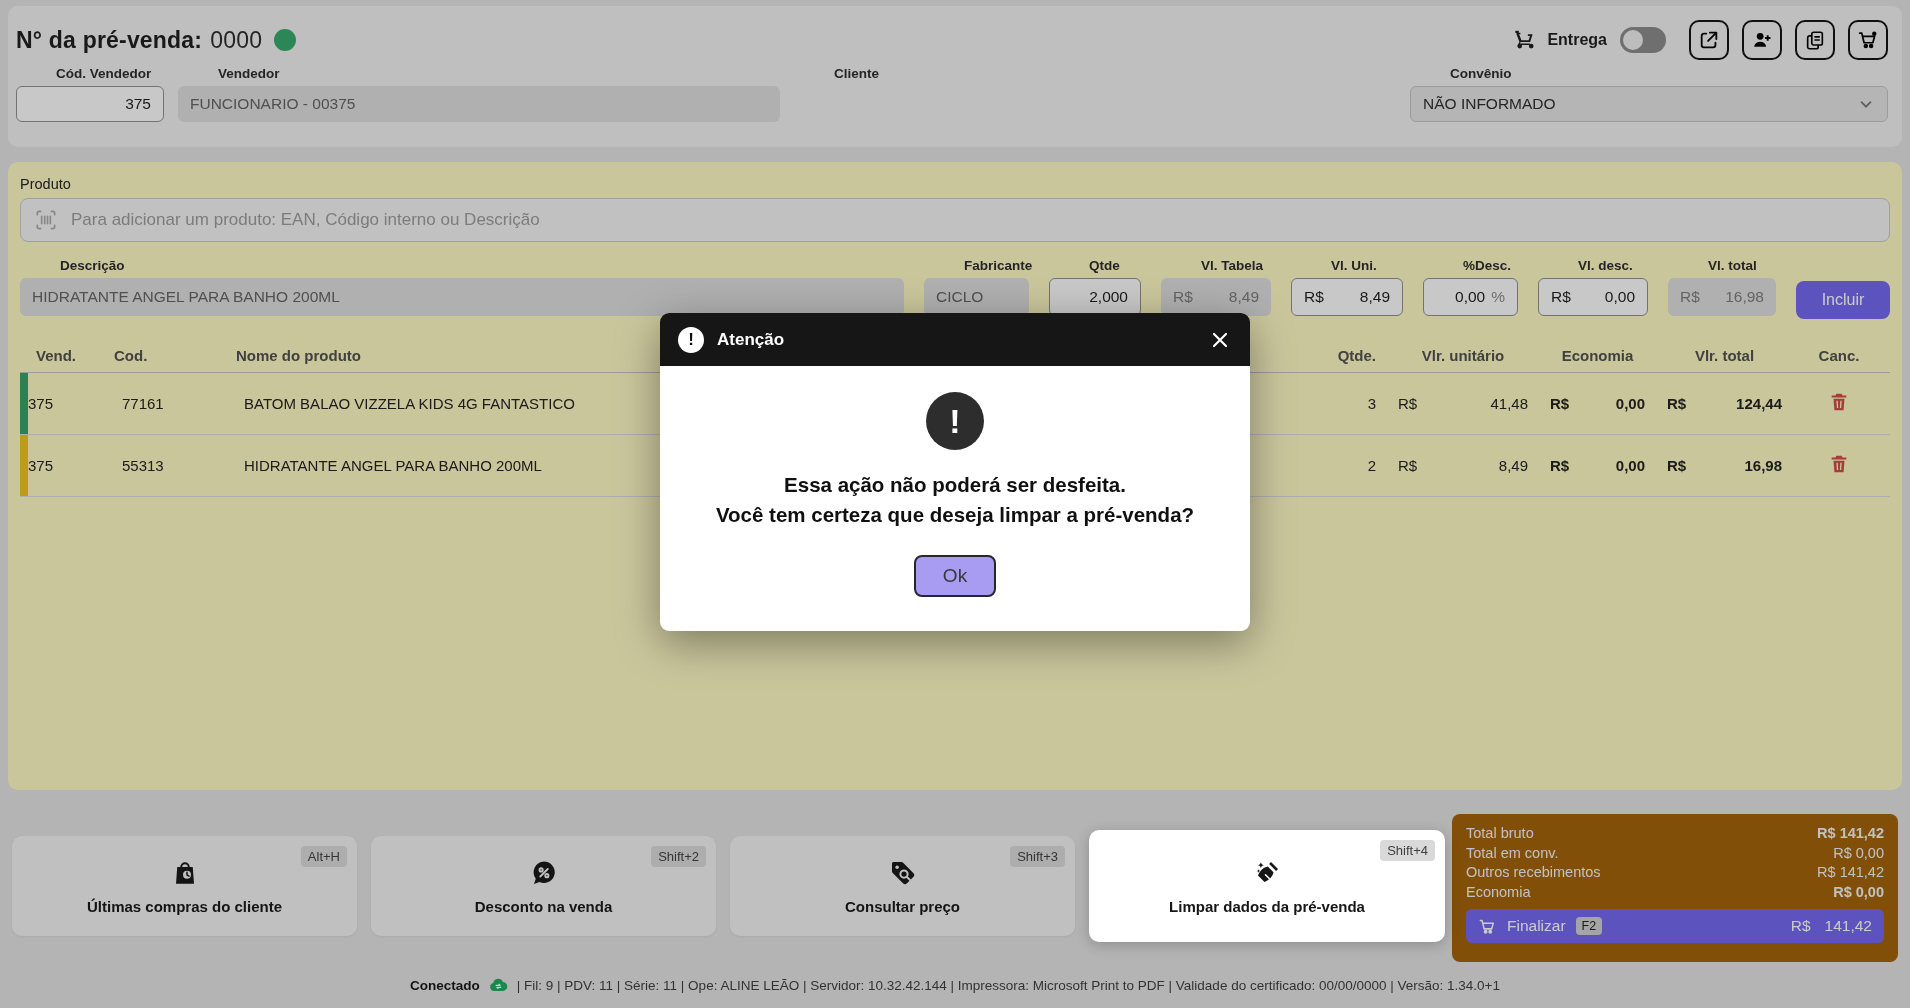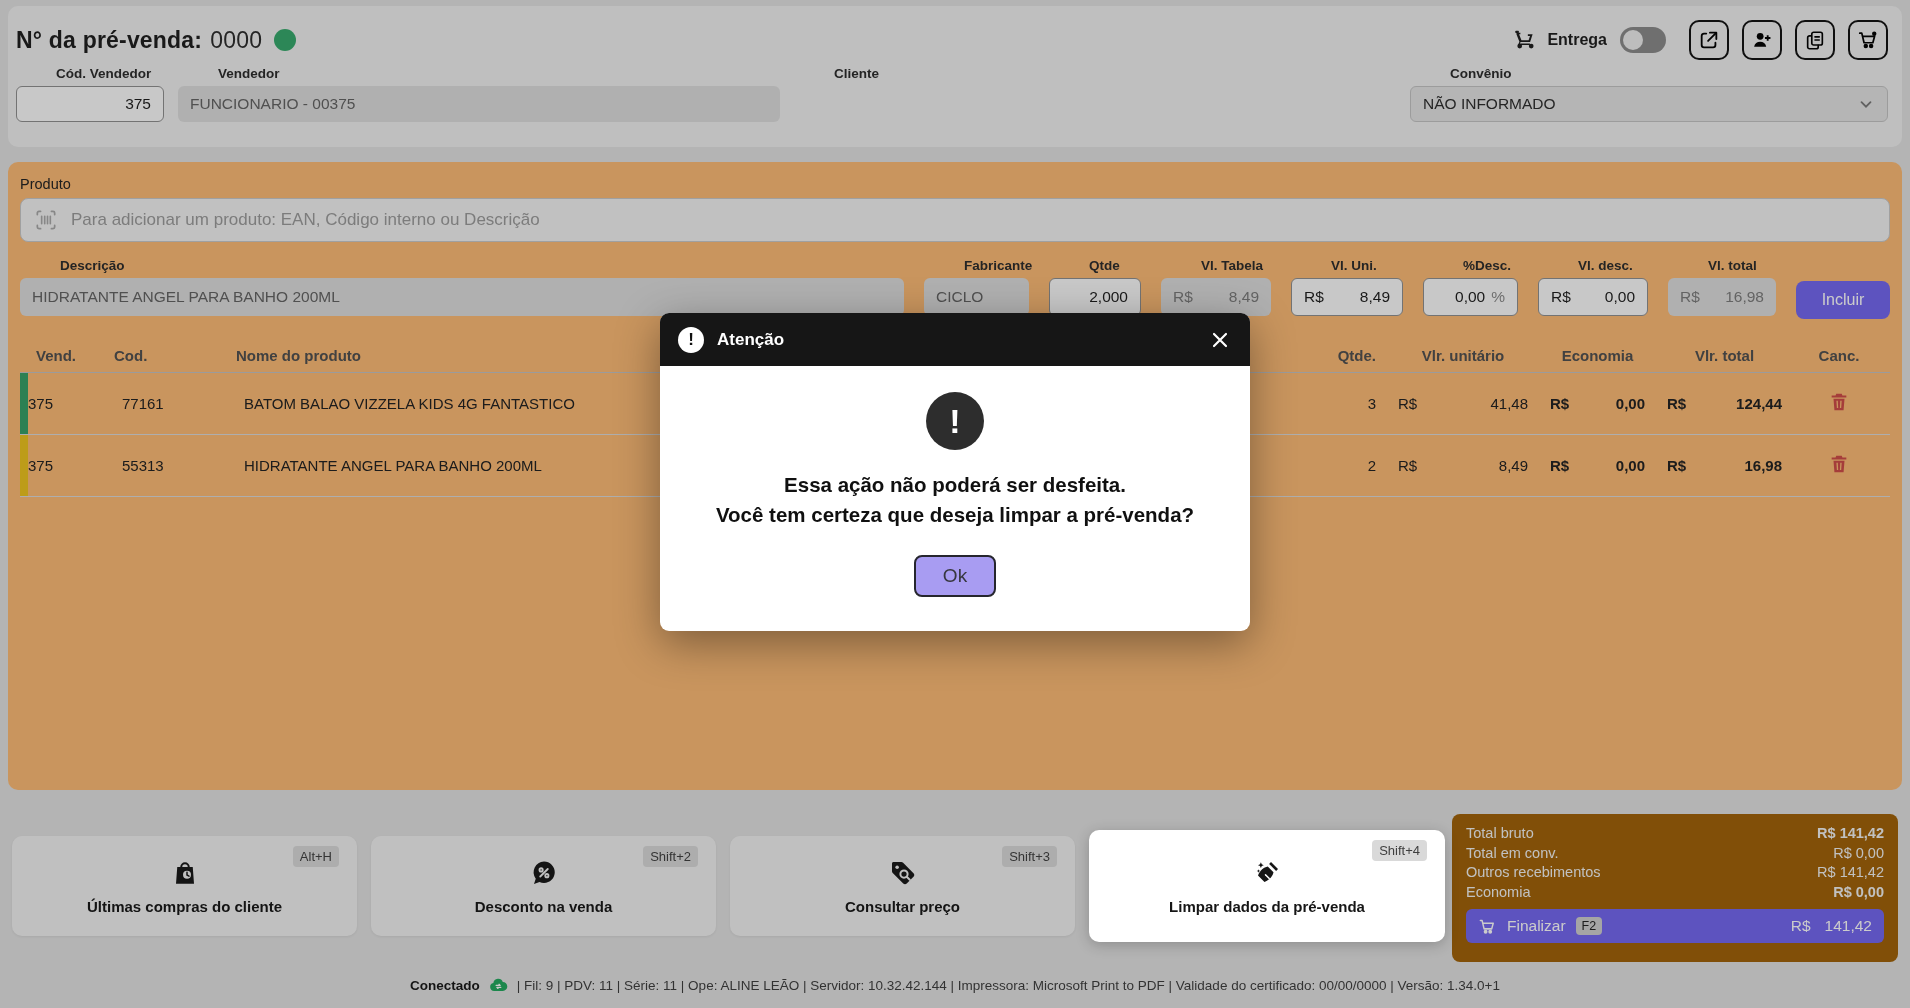--- a/index.html
+++ b/index.html
@@ -35,21 +35,21 @@
   .cli-row .ctrl { flex:1; border-top-right-radius:0; border-bottom-right-radius:0; color:#8f8f8f; }
   .trash-btn { width:40px; height:36px; background:#7367f0; border:none; border-radius:0 6px 6px 0;
     display:flex; align-items:center; justify-content:center; cursor:pointer; }
   .trash-btn svg { width:19px; height:19px; color:#111; }
   .f-conv { width:478px; }
   .select { background:#e3e3e3; border:1px solid #c4c4c4; justify-content:space-between; cursor:pointer; color:#2c2c2c;}
   .select svg { width:18px; height:18px; color:#777; }
 
   
   .card { position:absolute; top:162px; left:8px; right:8px; height:628px;
-    background:#fdba74; border-radius:10px; padding:14px 12px; }
+    background:#fef9c3; border-radius:10px; padding:14px 12px; }
   .produto-label { font-size:14.5px; color:#222; margin-bottom:6px; }
   .search-box { height:44px; border:1px solid #c9c9c9; border-radius:8px; background:#f2f2f2;
     display:flex; align-items:center; gap:12px; padding:0 12px; }
   .search-box svg { width:26px; height:26px; color:#a9a9a9; flex:none; }
   .search-box input { border:none; outline:none; background:transparent; flex:1; font-size:17px; color:#3c3c3c; }
   .search-box input::placeholder { color:#9b9b9b; }
 
   .desc-row { display:flex; gap:20px; margin-top:16px; }
   .desc-row .field { flex:none; }
   .fd-desc { flex:1 1 auto !important; }
@@ -79,21 +79,21 @@
   .row-trash svg { width:22px; height:22px; color:#cf4b47; }
 
   
   .bottom { position:absolute; left:12px; right:12px; bottom:46px; height:148px; }
   .actions { position:absolute; left:0; top:0; display:flex; gap:14px; align-items:flex-start; }
   .action-btn { width:345px; height:100px; margin-top:22px; background:#f1f1f1; border:none; border-radius:10px;
     position:relative; display:flex; flex-direction:column; align-items:center; justify-content:center; gap:10px;
     font-family:inherit; cursor:pointer; box-shadow:0 1px 3px rgba(0,0,0,.08); }
   .action-btn .lbl { font-size:15px; font-weight:700; color:#161616; }
   .action-btn svg { width:30px; height:30px; color:#161616; }
-  .shortcut { position:absolute; top:10px; right:18px; background:#d9d9d9; color:#3f3f3f;
+  .shortcut { position:absolute; top:10px; right:10px; background:#d9d9d9; color:#3f3f3f;
     font-size:13px; padding:3px 7px; border-radius:4px; }
   .action-btn.elevated { width:356px; height:112px; margin-top:16px; background:#ffffff;
     z-index:12; box-shadow:0 3px 14px rgba(0,0,0,.22); }
 
   
   .totals { position:absolute; right:0; top:0; width:446px; height:148px; background:#a16207;
     border-radius:8px; padding:10px 14px 12px; color:#f2f2f2; }
   .trowline { display:flex; justify-content:space-between; font-size:14.5px; line-height:19.5px; }
   .finalizar { margin-top:7px; width:100%; height:34px; background:#7367f0; border:none; border-radius:6px;
     color:#fff; display:flex; align-items:center; gap:10px; padding:0 12px; font-size:15.5px; font-family:inherit; cursor:pointer; }

